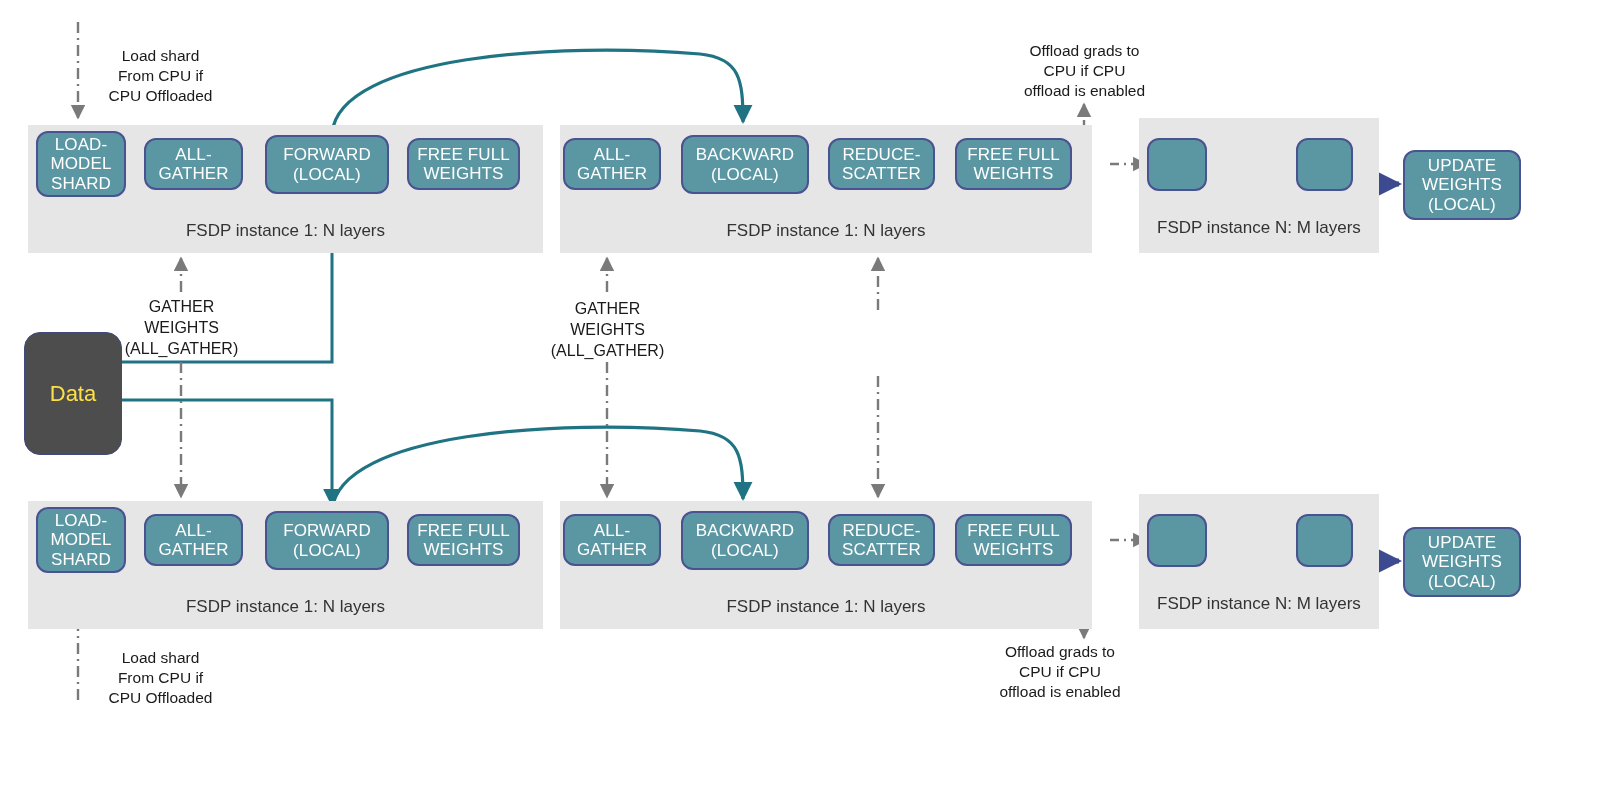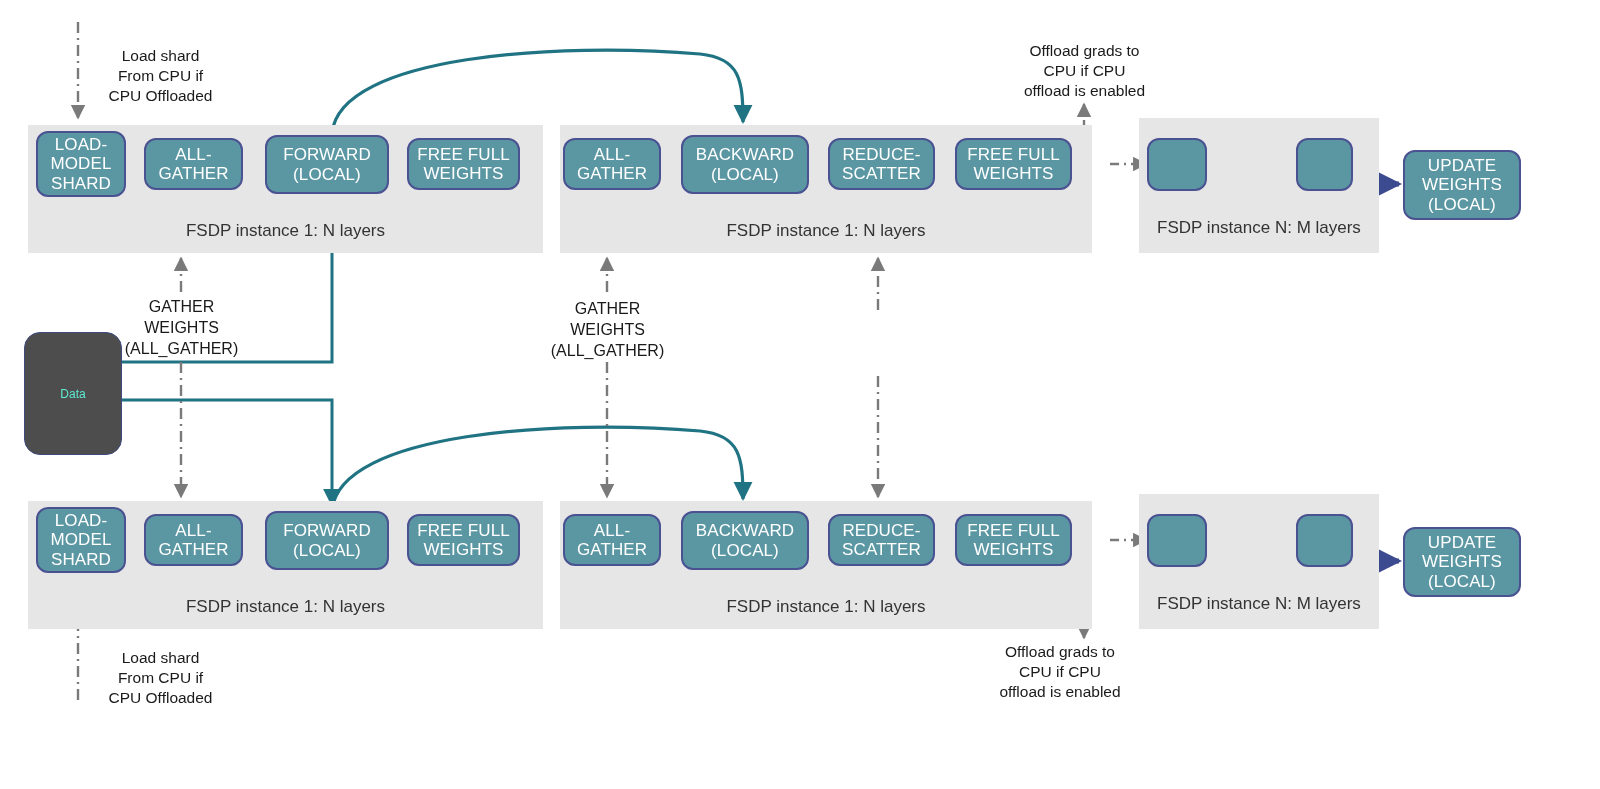--- a/index.html
+++ b/index.html
@@ -51,22 +51,22 @@
   }
   .node.blank {
     font-size: 0;
   }
   .data-node {
     position: absolute;
     box-sizing: border-box;
     background: #4d4d4d;
     border: 1px solid #3f4a7e;
     border-radius: 16px;
-    color: #5eead4;
-    font-size: 12px;
+    color: #fde047;
+    font-size: 22px;
     display: flex;
     align-items: center;
     justify-content: center;
     text-align: right;
   }
   .note {
     position: absolute;
     font-size: 15.5px;
     color: #1a1a1a;
     text-align: center;

